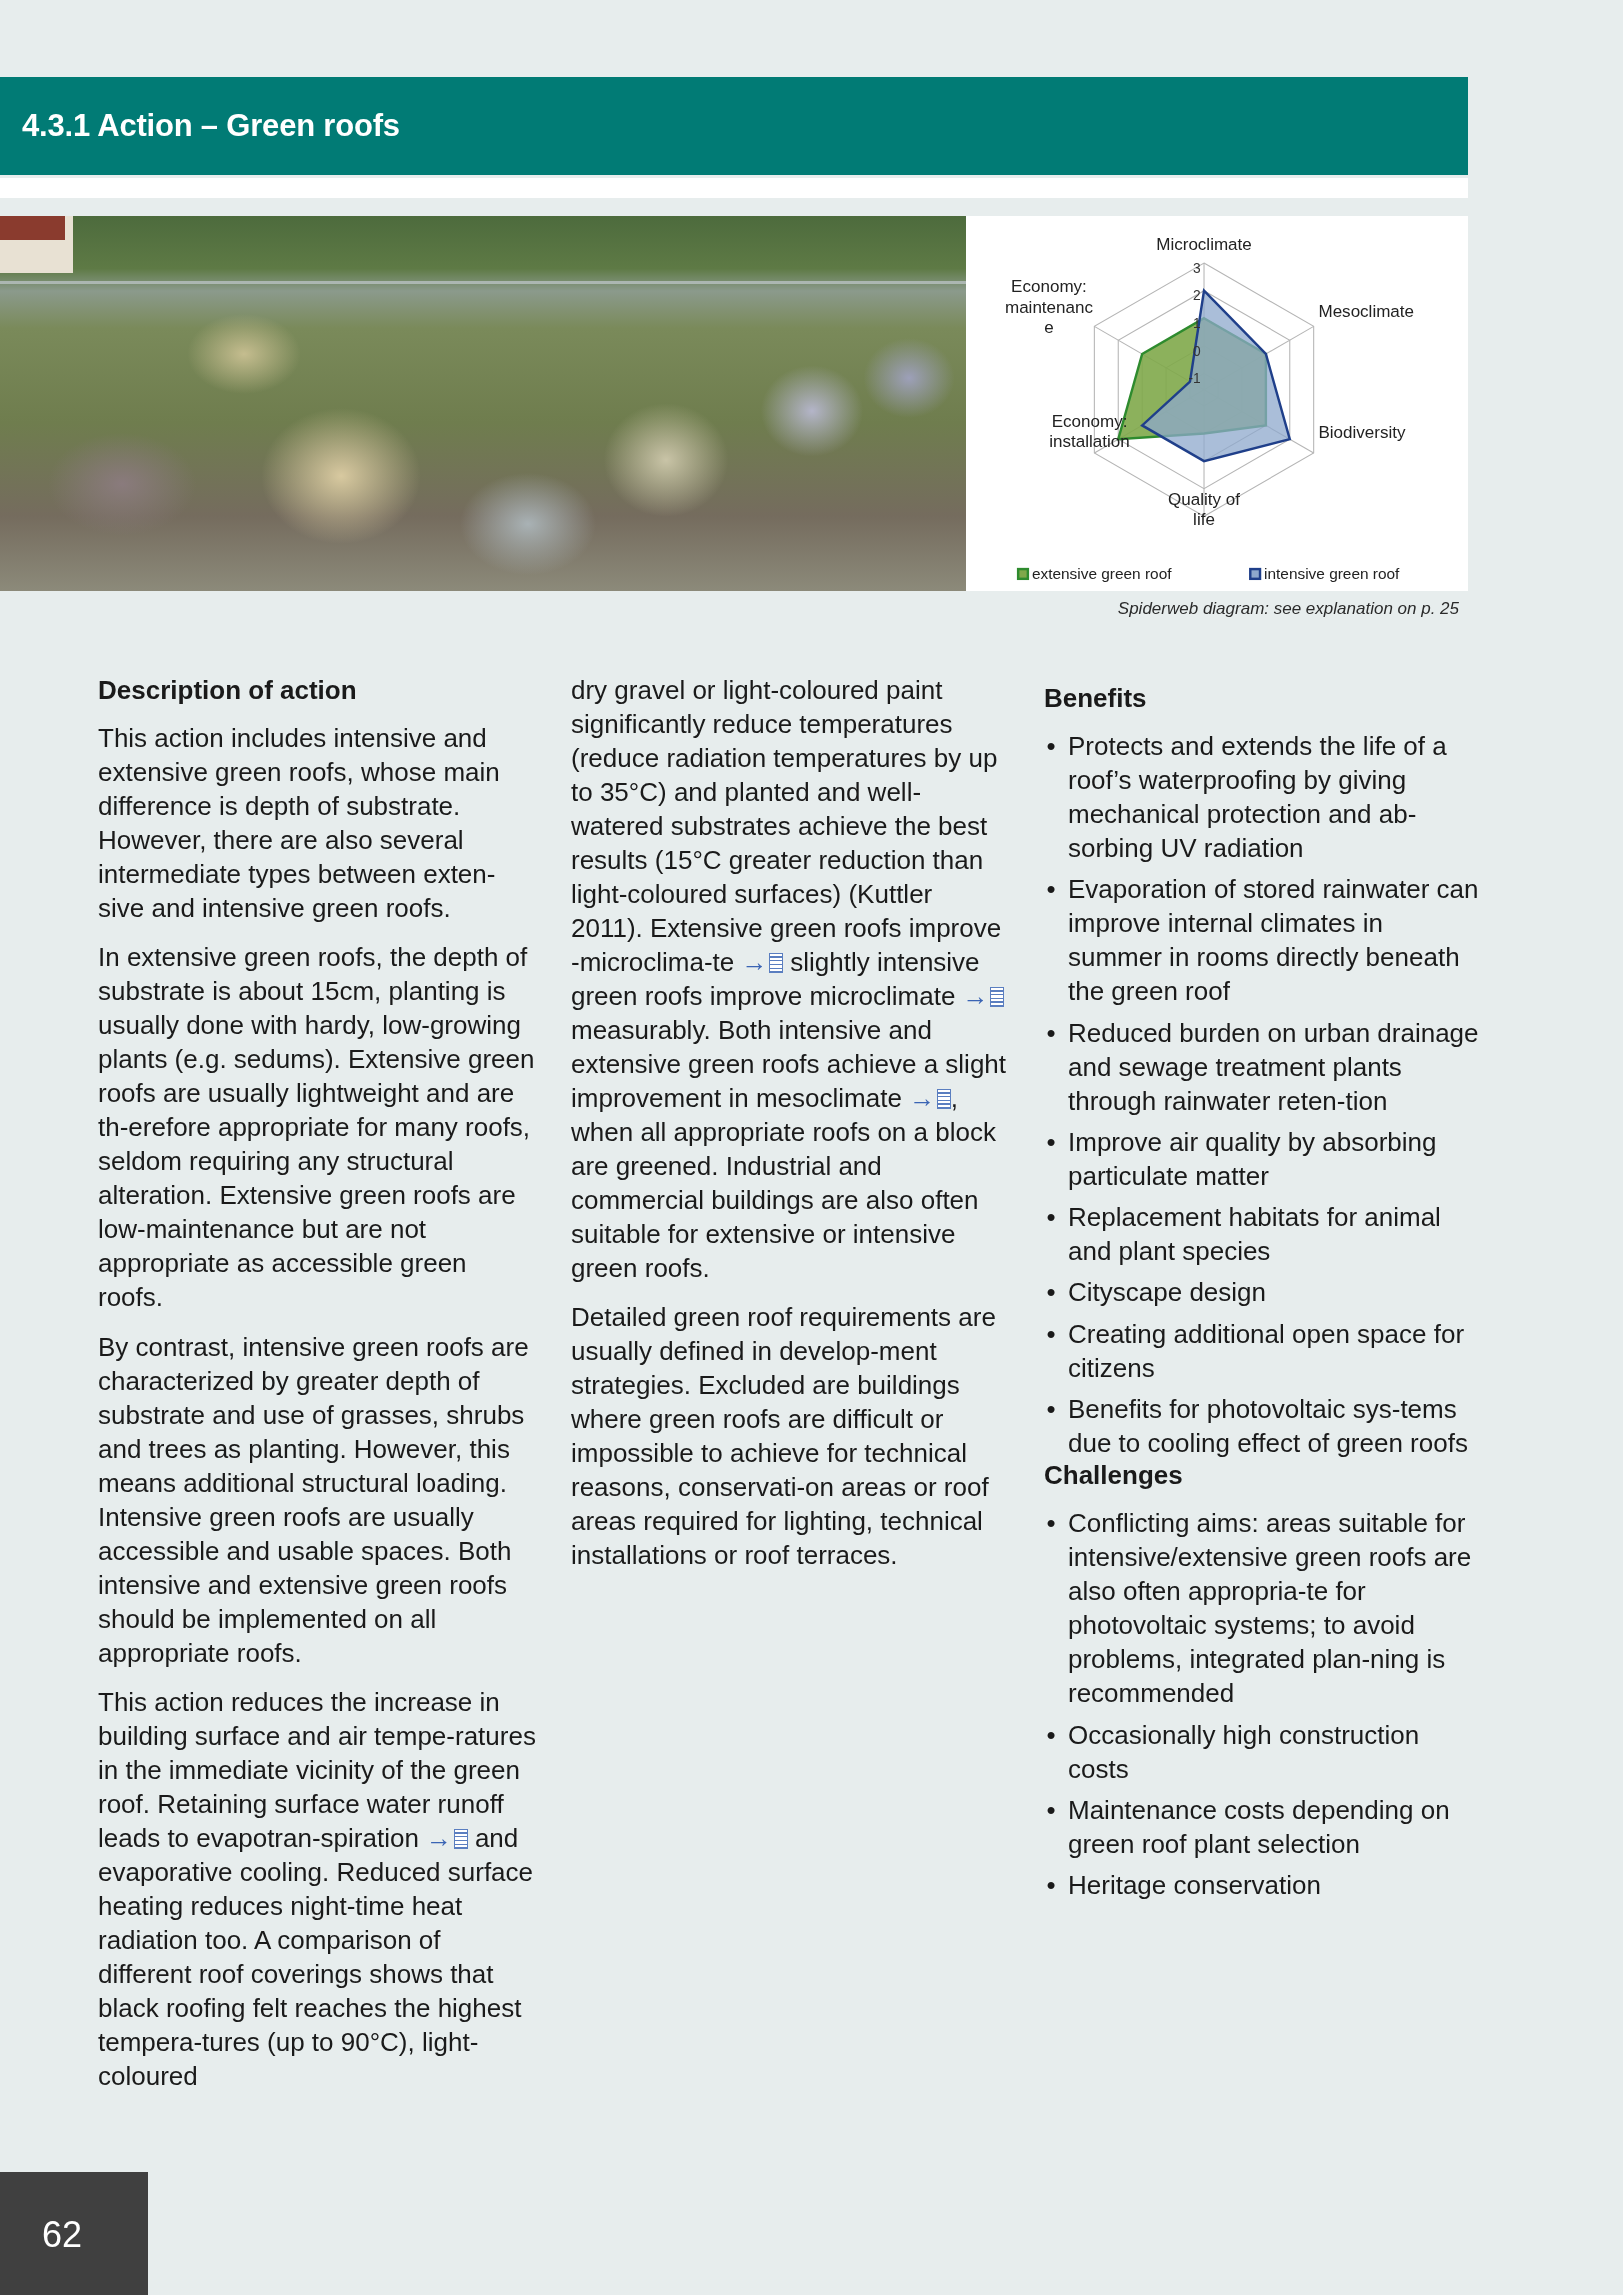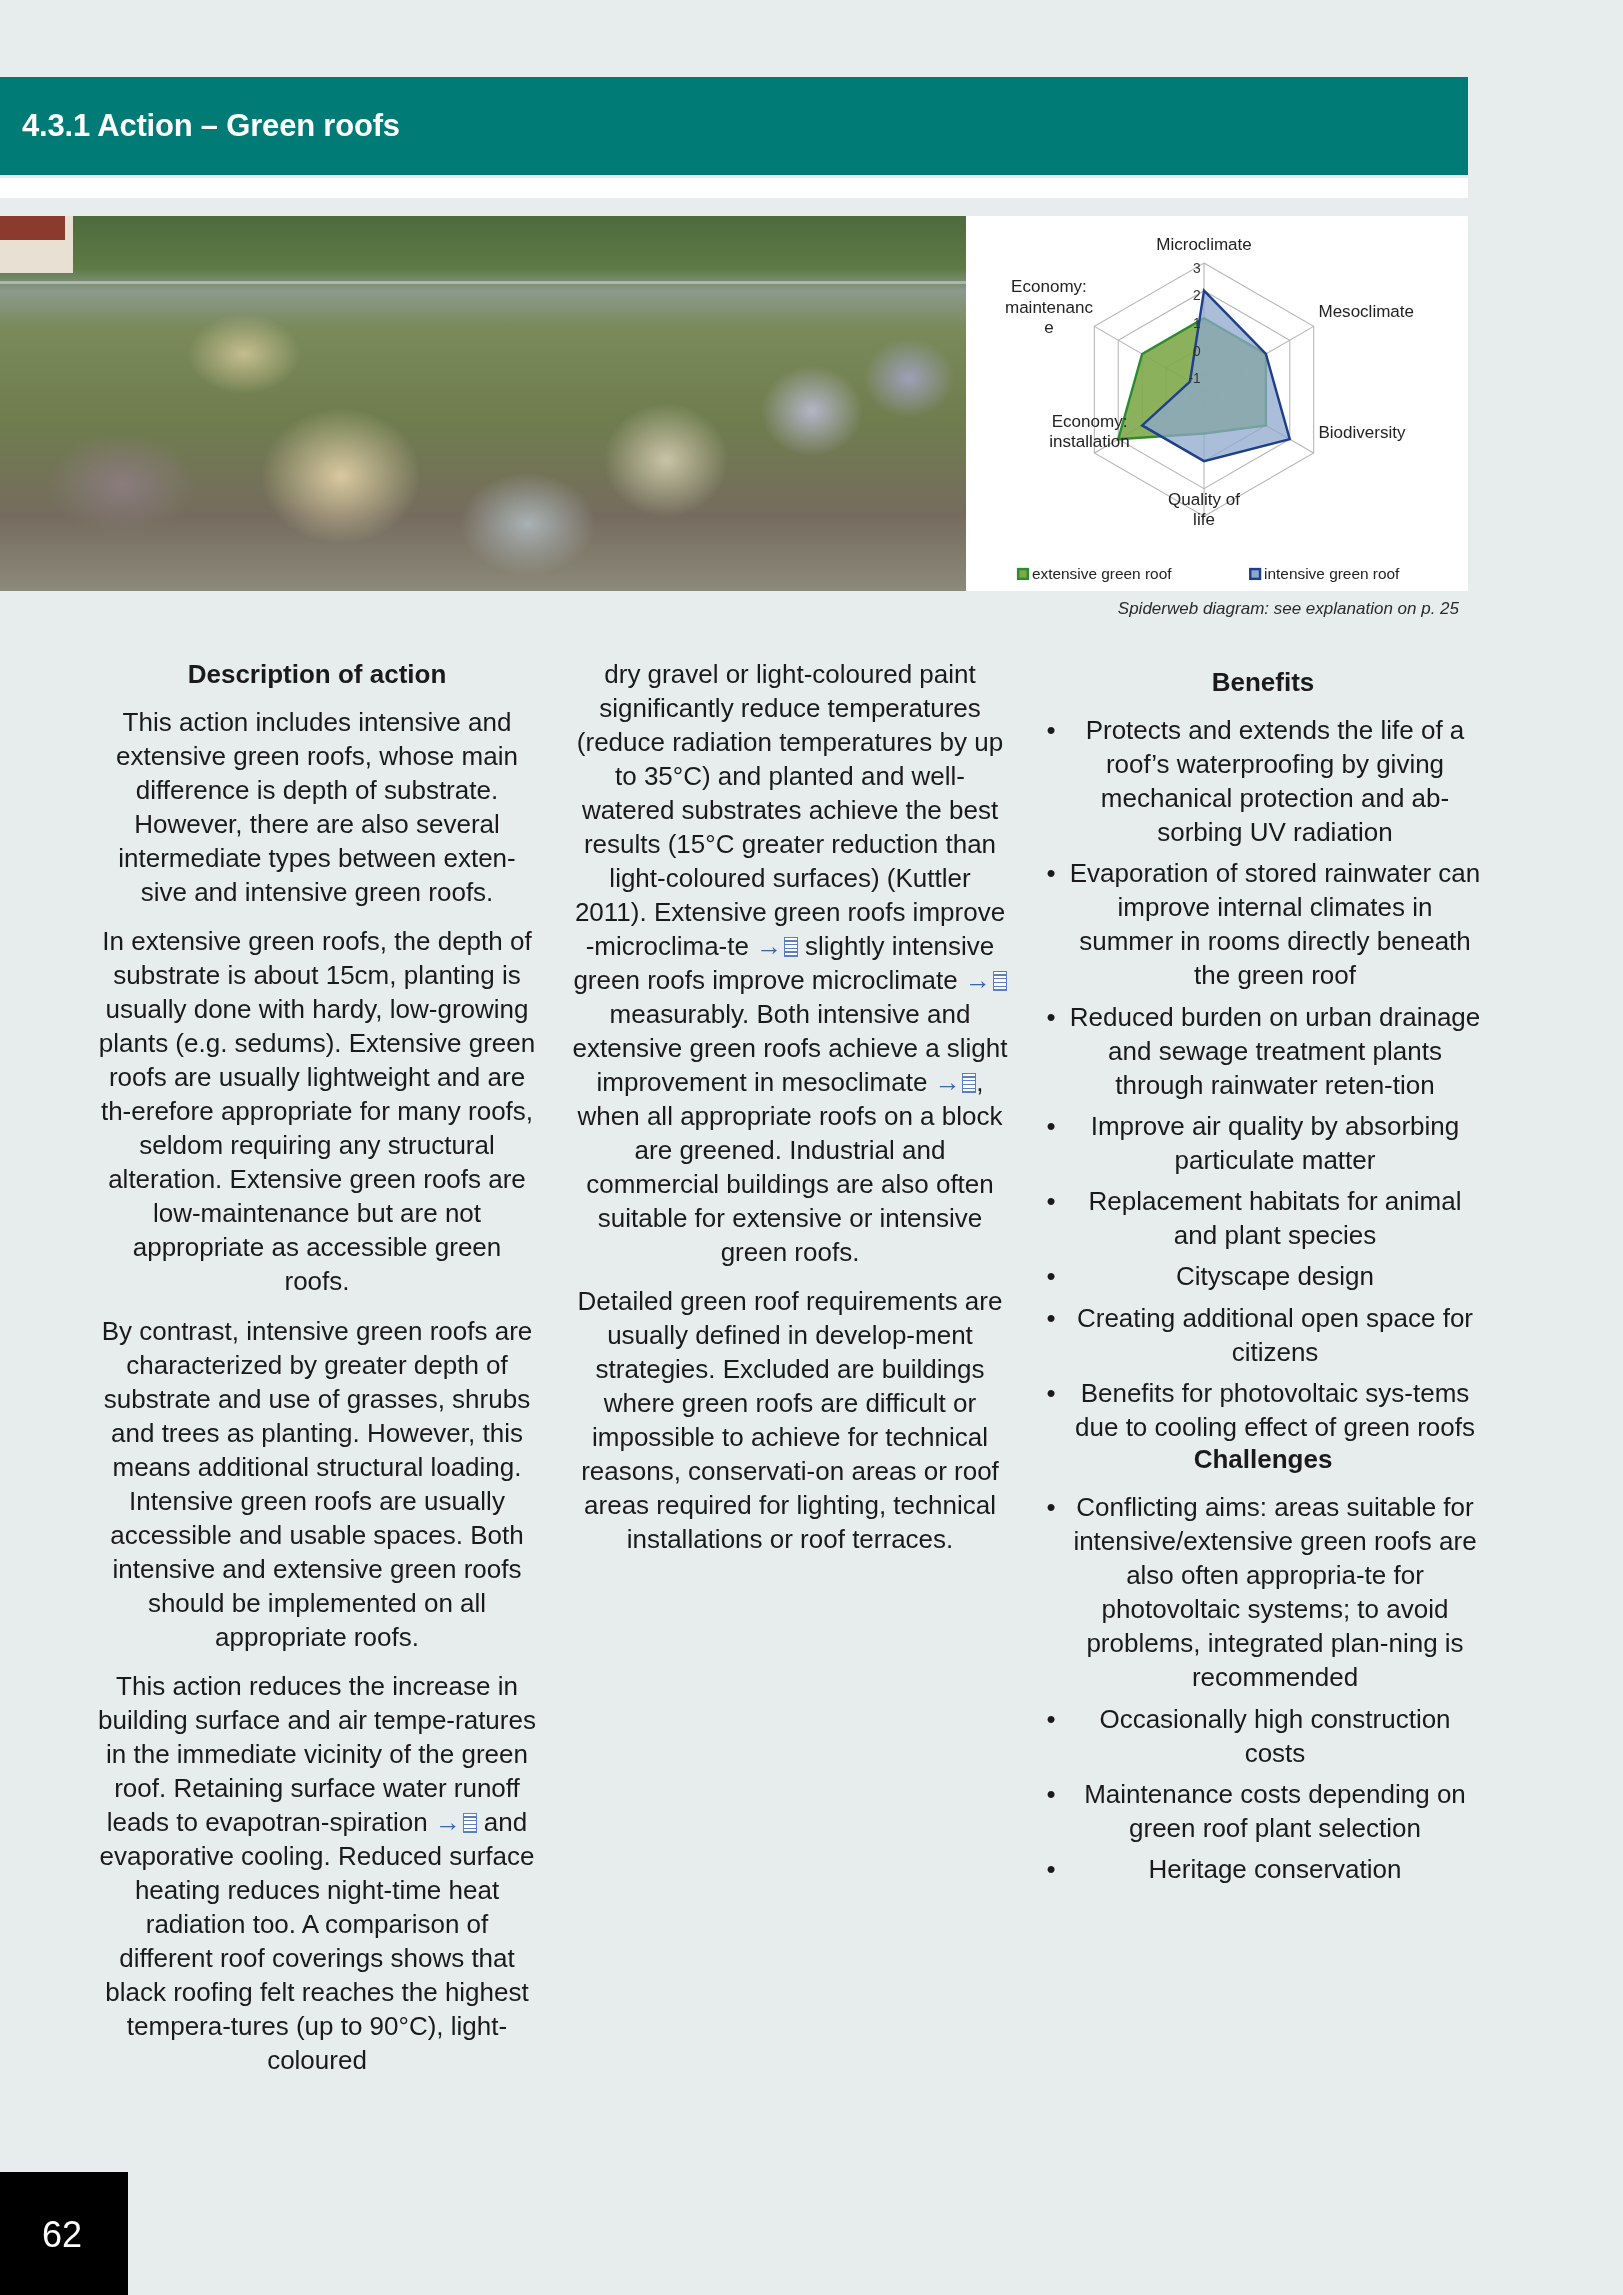--- a/index.html
+++ b/index.html
@@ -16,33 +16,33 @@
       radial-gradient(ellipse 73px 65px at 812px 195px, #b4b5c9 0%, rgba(180,181,201,0) 70%),
       radial-gradient(ellipse 106px 73px at 122px 268px, #8a7b7d 0%, rgba(138,123,125,0) 70%),
       radial-gradient(ellipse 81px 57px at 244px 138px, #c5bd8f 0%, rgba(197,189,143,0) 70%),
       radial-gradient(ellipse 65px 57px at 909px 162px, #9da0b9 0%, rgba(157,160,185,0) 70%),
       linear-gradient(180deg,#4d6b3d 0%,#5e7a45 14%,#8b9a8c 20%,#7a8a5a 30%,#6f7d4e 55%,#756c5e 80%,#8c8a7a 100%);}
   .photo .fence{position:absolute;left:0;top:65px;width:100%;height:3.2px;background:#b8c0c2;opacity:.8}
   .photo .house{position:absolute;left:0;top:0;width:73px;height:57px;background:#e8e1d3;}
   .photo .roof{position:absolute;left:0;top:0;width:65px;height:24px;background:#8a3b2e;}
   .chart-box{position:absolute;left:966px;top:216px;width:502px;height:375px;background:#fff;}
   .caption{position:absolute;right:164px;top:599px;font-style:italic;font-size:17px;color:#2a2a2a;}
-  .col{position:absolute;top:657px;font-size:26px;line-height:34px;text-align:center;}
+  .col{position:absolute;top:673px;font-size:26px;line-height:34px;}
   .col p{margin:0 0 15.4px 0;}
   .col1{left:98px;width:438px;}
   .col2{left:571px;width:438px;}
   .col3{left:1044px;width:438px;margin-top:8px;}
   .h{font-weight:bold;font-size:26px;margin:0 0 14px 0;line-height:34px;}
   ul{list-style:none;margin:0 0 8px 0;padding:0;}
   li{position:relative;padding-left:24px;margin-bottom:7.3px;}
   li:before{content:"\2022";position:absolute;left:2.4px;top:0;}
   .ref{color:#3a64b4;white-space:nowrap;}
   .ref .doc{display:inline-block;width:12px;height:18px;border:1.2px solid #5a7ec0;vertical-align:-1.6px;margin-left:1.6px;
             background:repeating-linear-gradient(180deg,#fff 0 2.4px,#5a7ec0 2.4px 3.7px);}
-  .page-box{position:absolute;left:0;top:2172px;width:128px;height:123px;background:#000000;}
+  .page-box{position:absolute;left:0;top:2172px;width:148px;height:123px;background:#404040;}
   .page-num{position:absolute;left:0;top:42px;width:124px;text-align:center;color:#fff;font-size:36px;}
 </style>
 </head>
 <body>
 
 <div class="header-bar">
   <div class="header-title">4.3.1 Action – Green roofs</div>
 </div>
 <div class="header-strip"></div>
 

